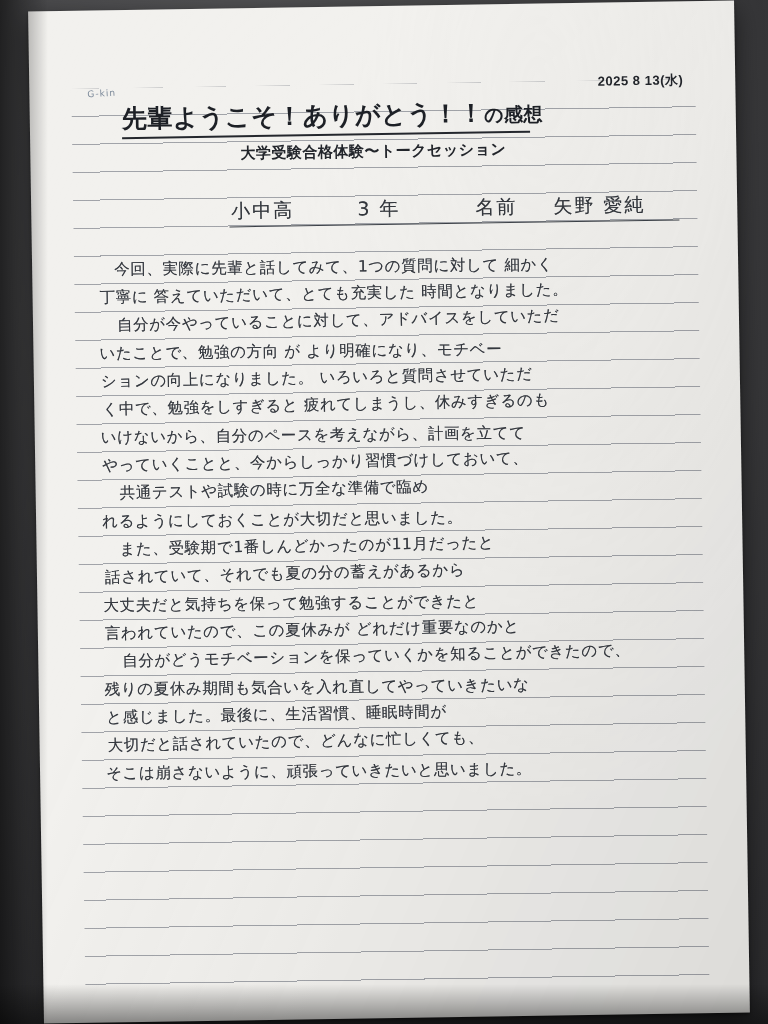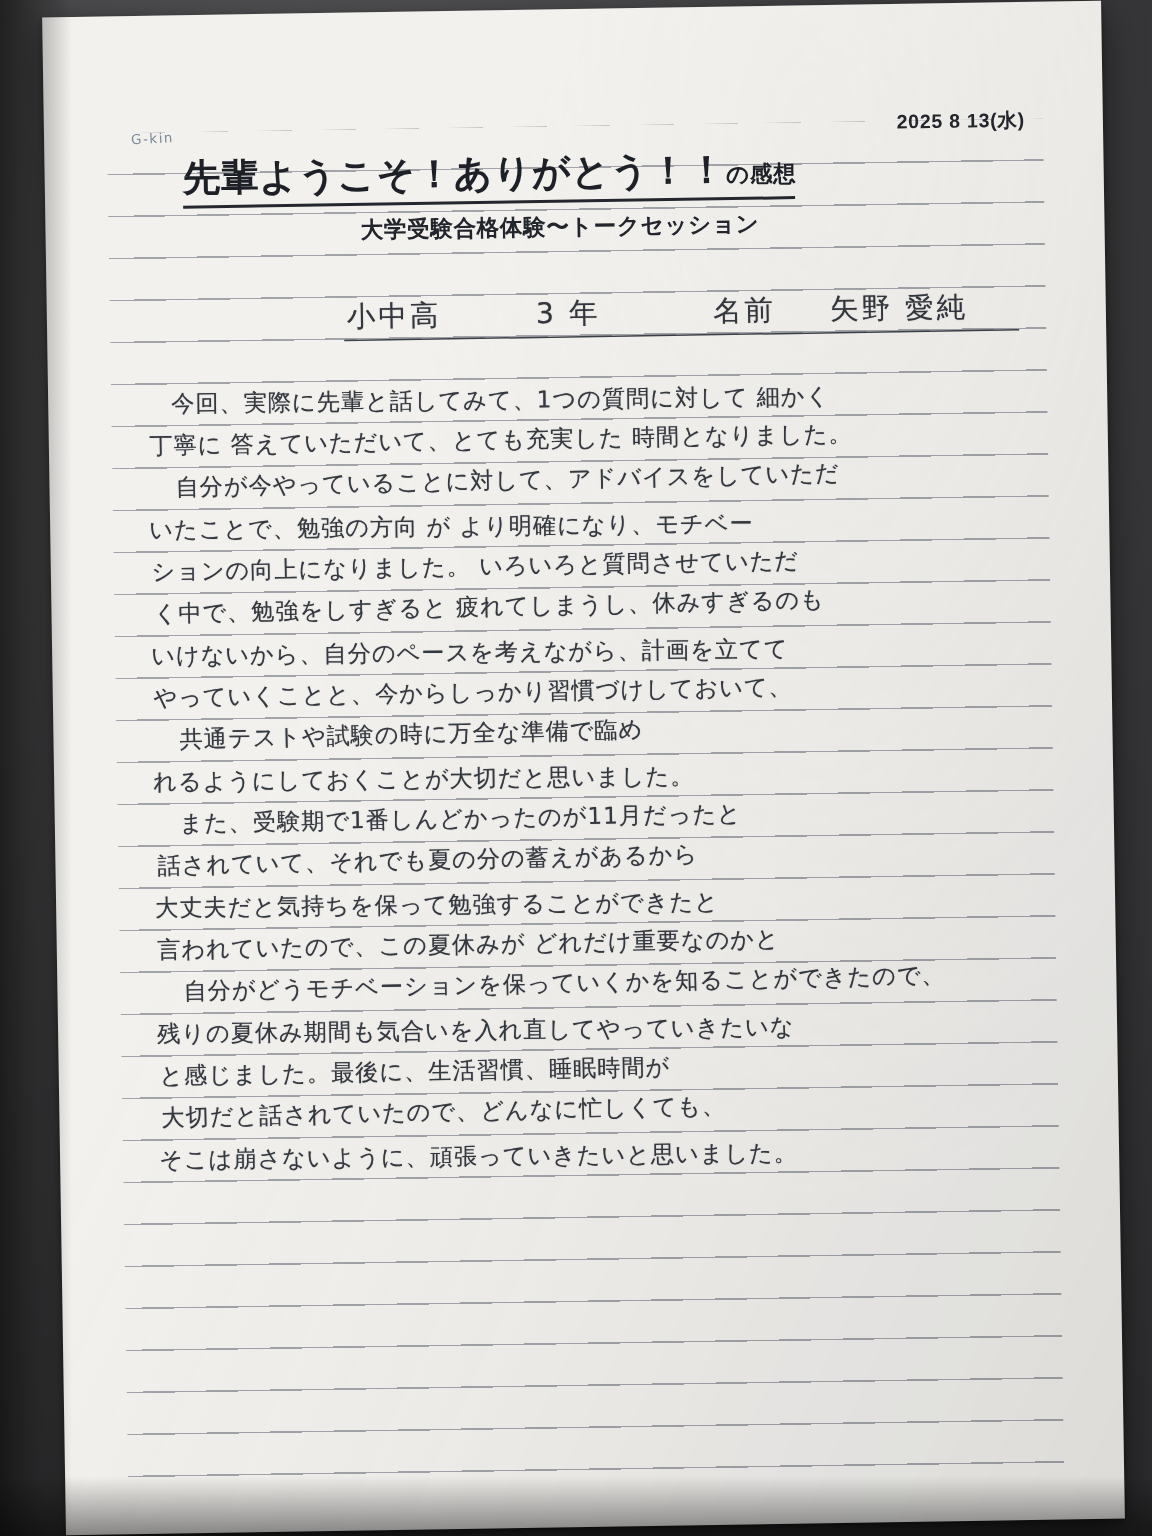--- a/index.html
+++ b/index.html
@@ -81,21 +81,21 @@
     width: 530px;
   }
   .title-main {
     font-size: 25px;
     font-weight: bold;
     color: #1d2026;
     letter-spacing: .5px;
     white-space: nowrap;
     font-family: "DejaVu Sans", sans-serif;
   }
-  .title-main .suffix { font-size: 15px; font-weight: bold; }
+  .title-main .suffix { font-size: 19px; font-weight: bold; }
   .title-underline {
     margin-top: 2px;
     height: 2px;
     width: 408px;
     background: #24272d;
   }
   .subtitle {
     position: absolute;
     left: 210px; top: 136px;
     font-size: 15px;

